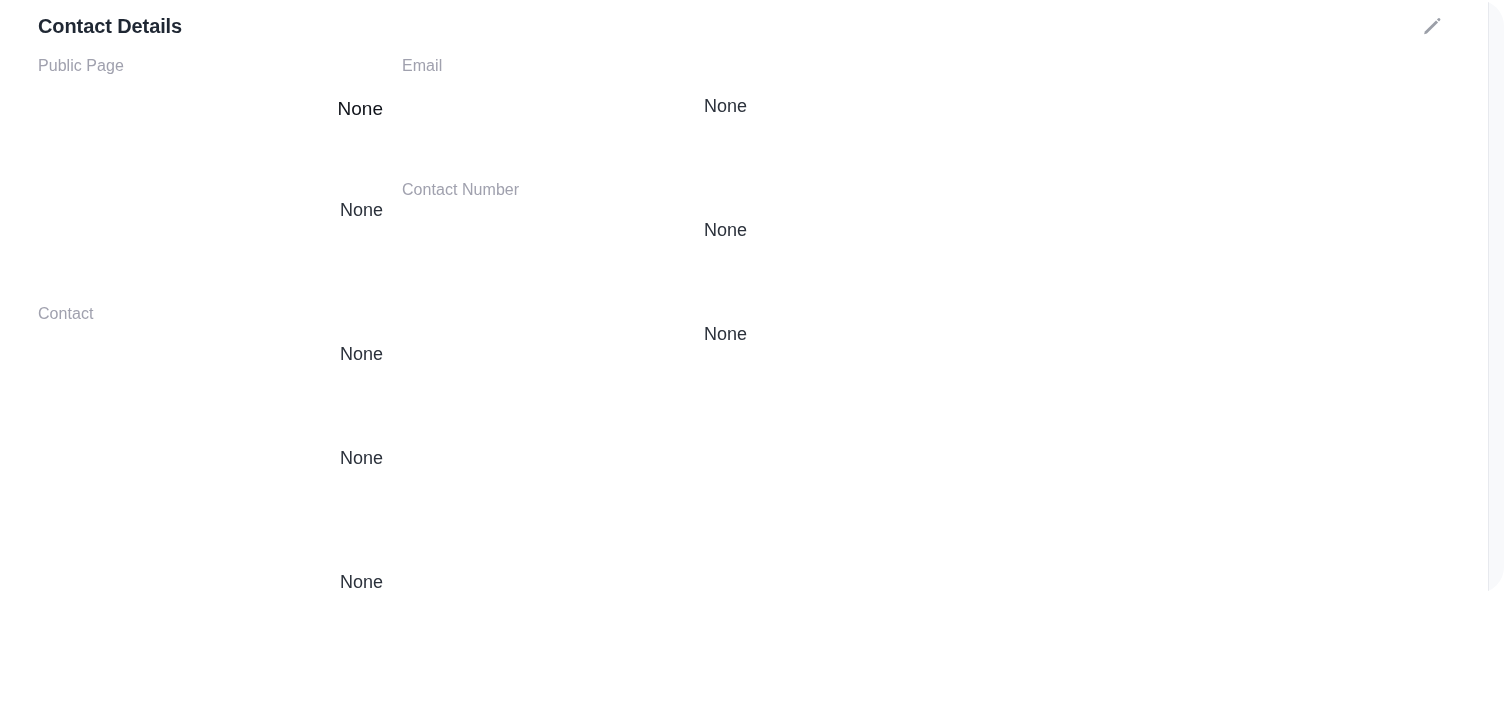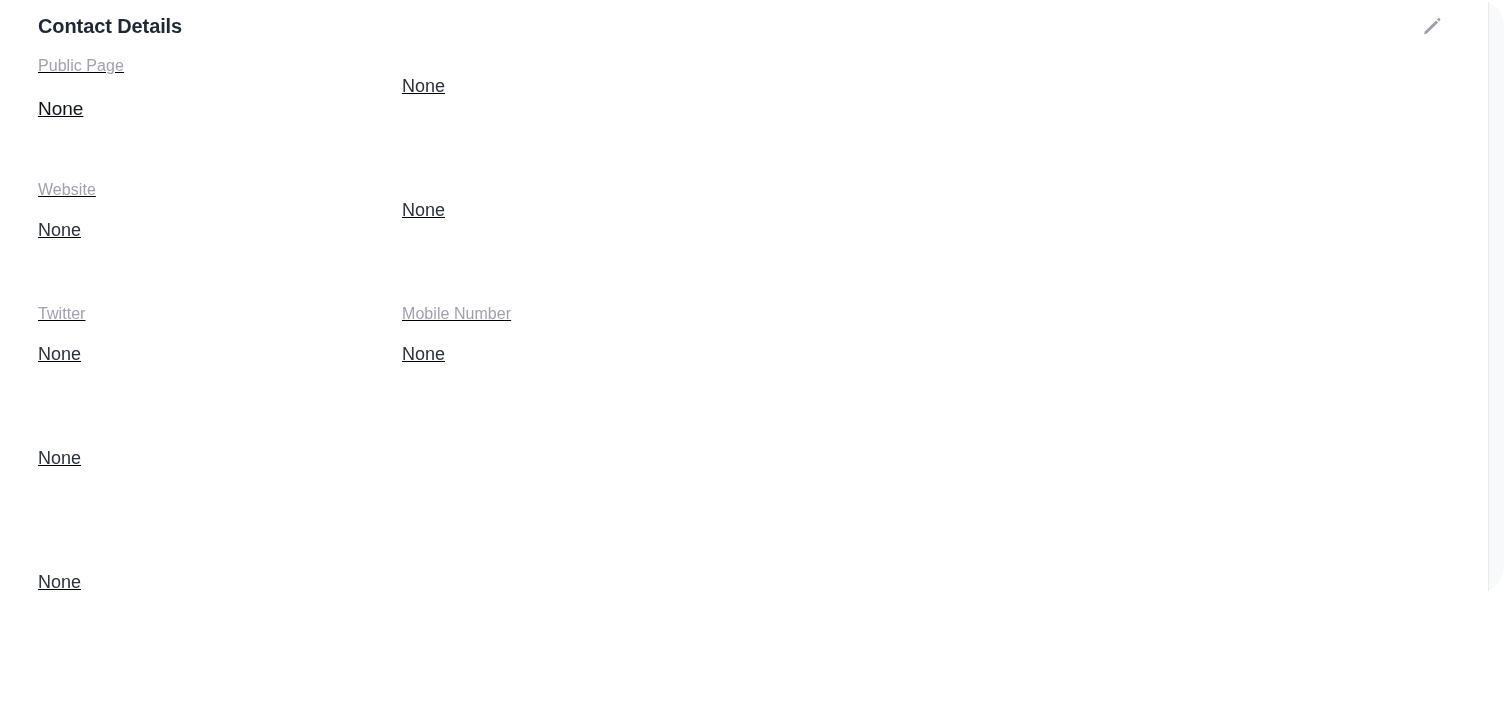--- a/index.html
+++ b/index.html
@@ -84,21 +84,20 @@
   }
 
   .field-row {
     position: relative;
     height: 124px;
   }
 
   .field {
     position: absolute;
     top: 0;
-    text-decoration: underline;
   }
 
   .field.col-1 { left: 38px;  width: 345px; }
   .field.col-2 { left: 402px; width: 345px; }
 
   .field-label {
     display: block;
     font-size: 16px;
     font-weight: normal;
     color: #a0a1ae;
@@ -108,20 +107,21 @@
   }
 
   .field-value {
     display: block;
     margin-top: 19px;
     font-size: 18px;
     font-weight: normal;
     color: #2b313b;
     line-height: 22px;
     white-space: nowrap;
+    text-align: right;
   }
 
   
   .field-value.emphasis {
     font-size: 19px;
     color: #10131a;
     margin-top: 22px;
   }
 
   
@@ -157,41 +157,41 @@
     </div>
 
     <div class="fields">
 
       <div class="field-row">
         <div class="field col-1">
           <span class="field-label">Public Page</span>
           <span class="field-value emphasis">None</span>
         </div>
         <div class="field col-2">
-          <span class="field-value">None</span>
-        </div>
-      </div>
-
-      <div class="field-row">
-        <div class="field col-1">
-          <span class="field-label">Website</span>
+          <span class="field-label">Email</span>
+          <span class="field-value">None</span>
+        </div>
+      </div>
+
+      <div class="field-row">
+        <div class="field col-1">
           <span class="field-value">None</span>
         </div>
         <div class="field col-2">
-          <span class="field-value">None</span>
-        </div>
-      </div>
-
-      <div class="field-row">
-        <div class="field col-1">
-          <span class="field-label">Twitter</span>
+          <span class="field-label">Contact Number</span>
+          <span class="field-value">None</span>
+        </div>
+      </div>
+
+      <div class="field-row">
+        <div class="field col-1">
+          <span class="field-label">Contact</span>
           <span class="field-value">None</span>
         </div>
         <div class="field col-2">
-          <span class="field-label">Mobile Number</span>
           <span class="field-value">None</span>
         </div>
       </div>
 
       <div class="field-row">
         <div class="field col-1">
           <span class="field-value">None</span>
         </div>
       </div>
 

